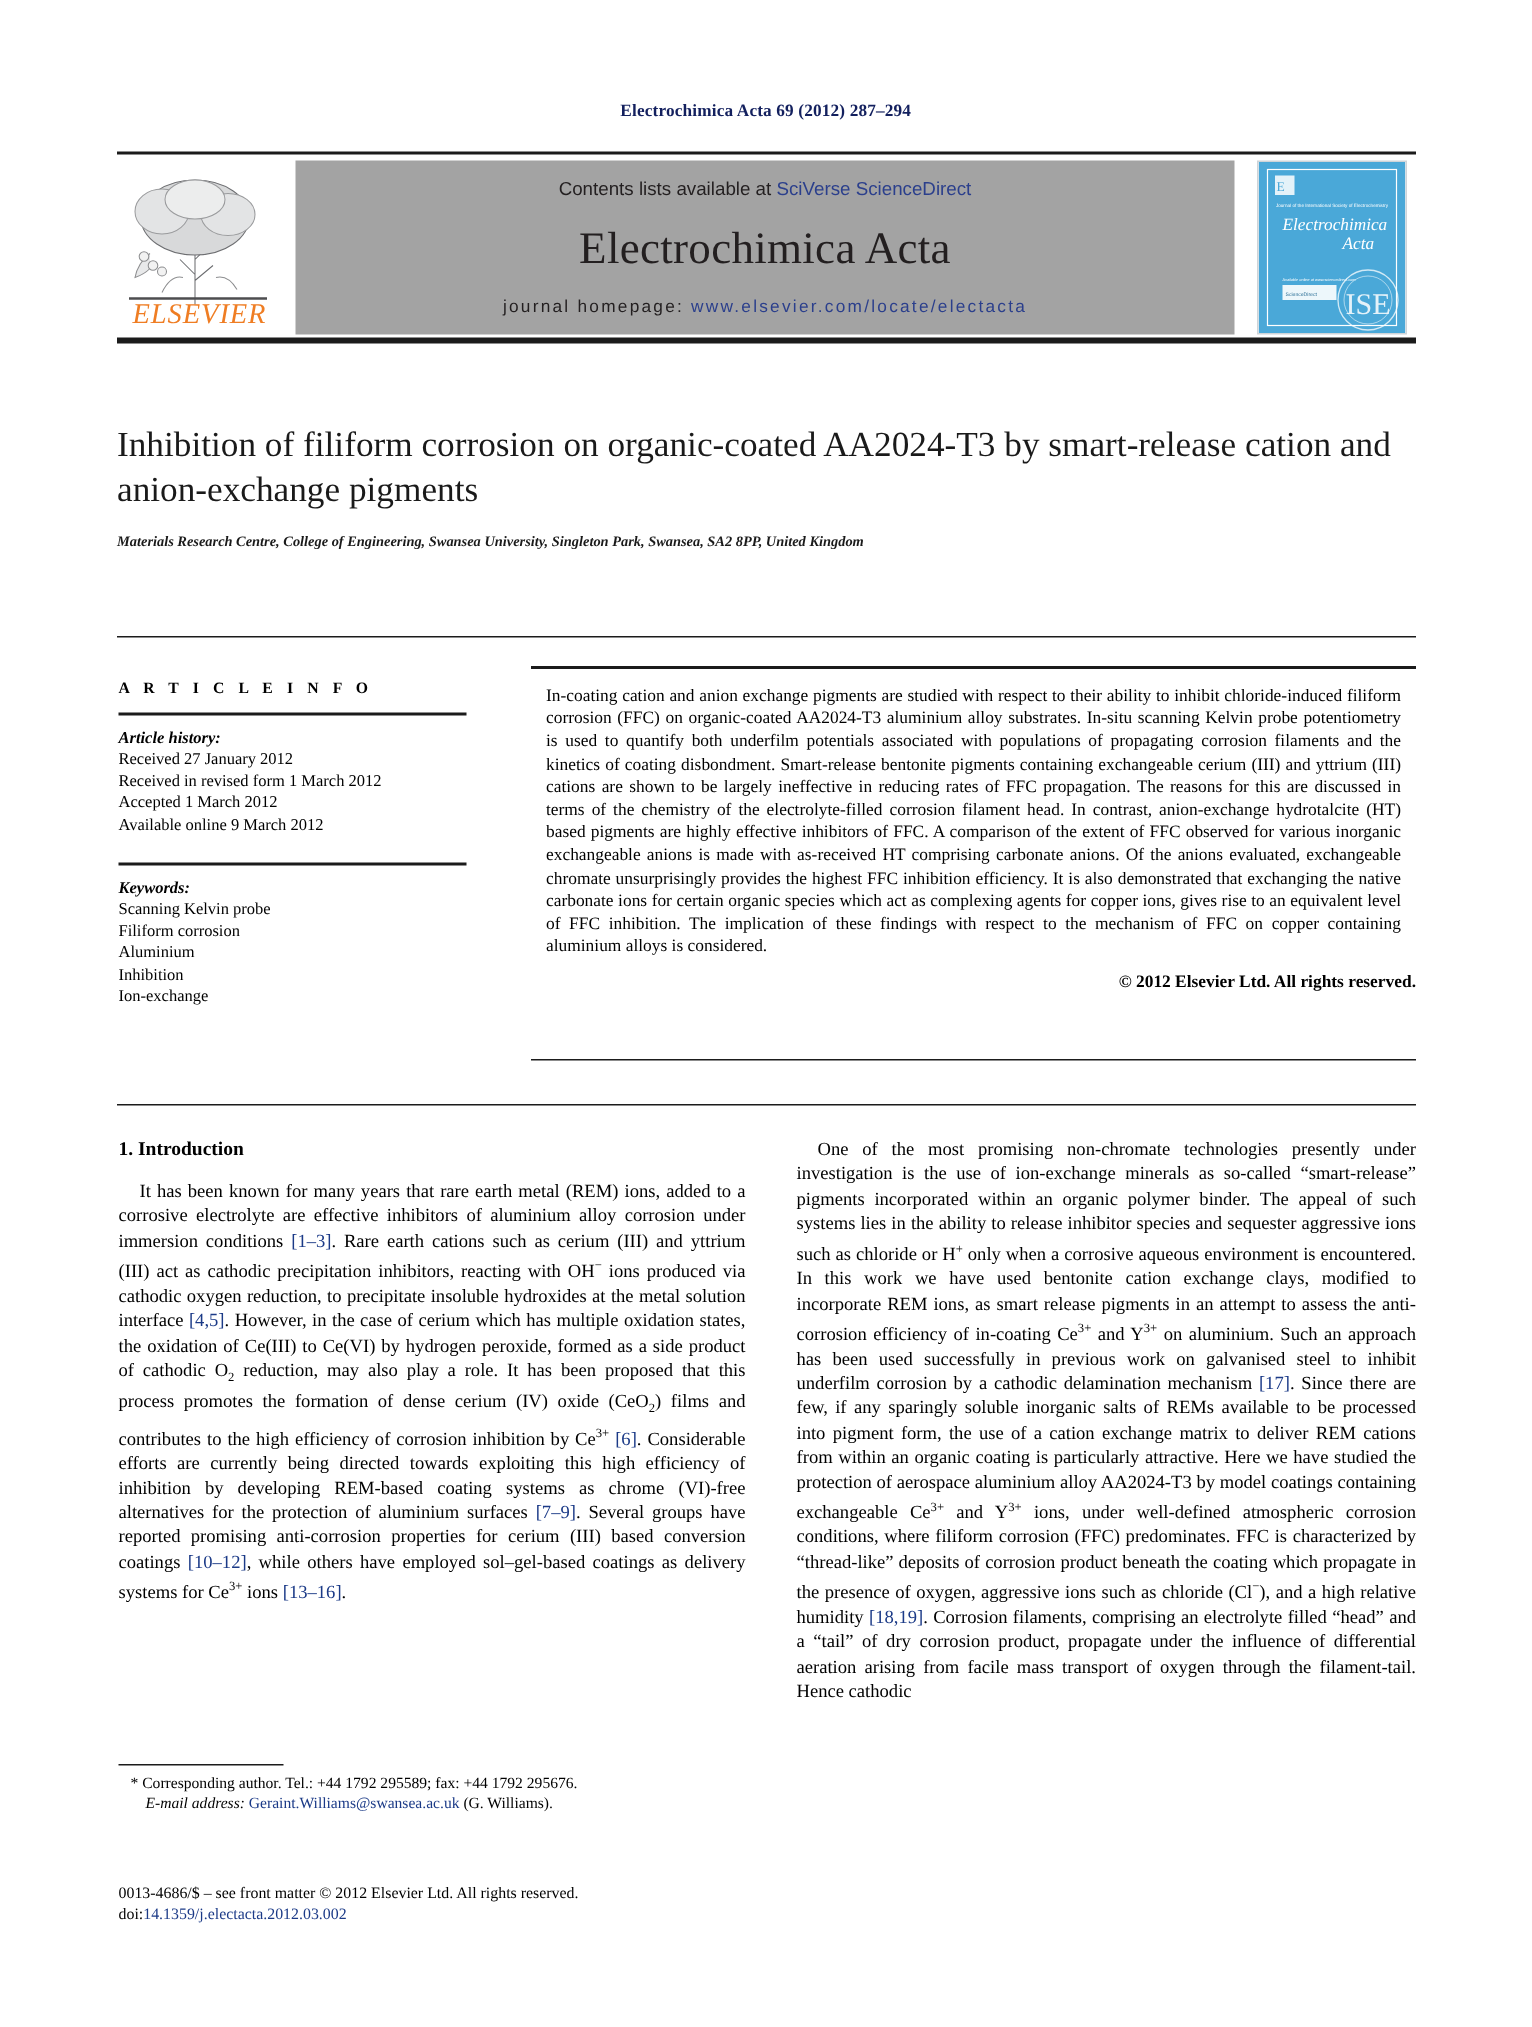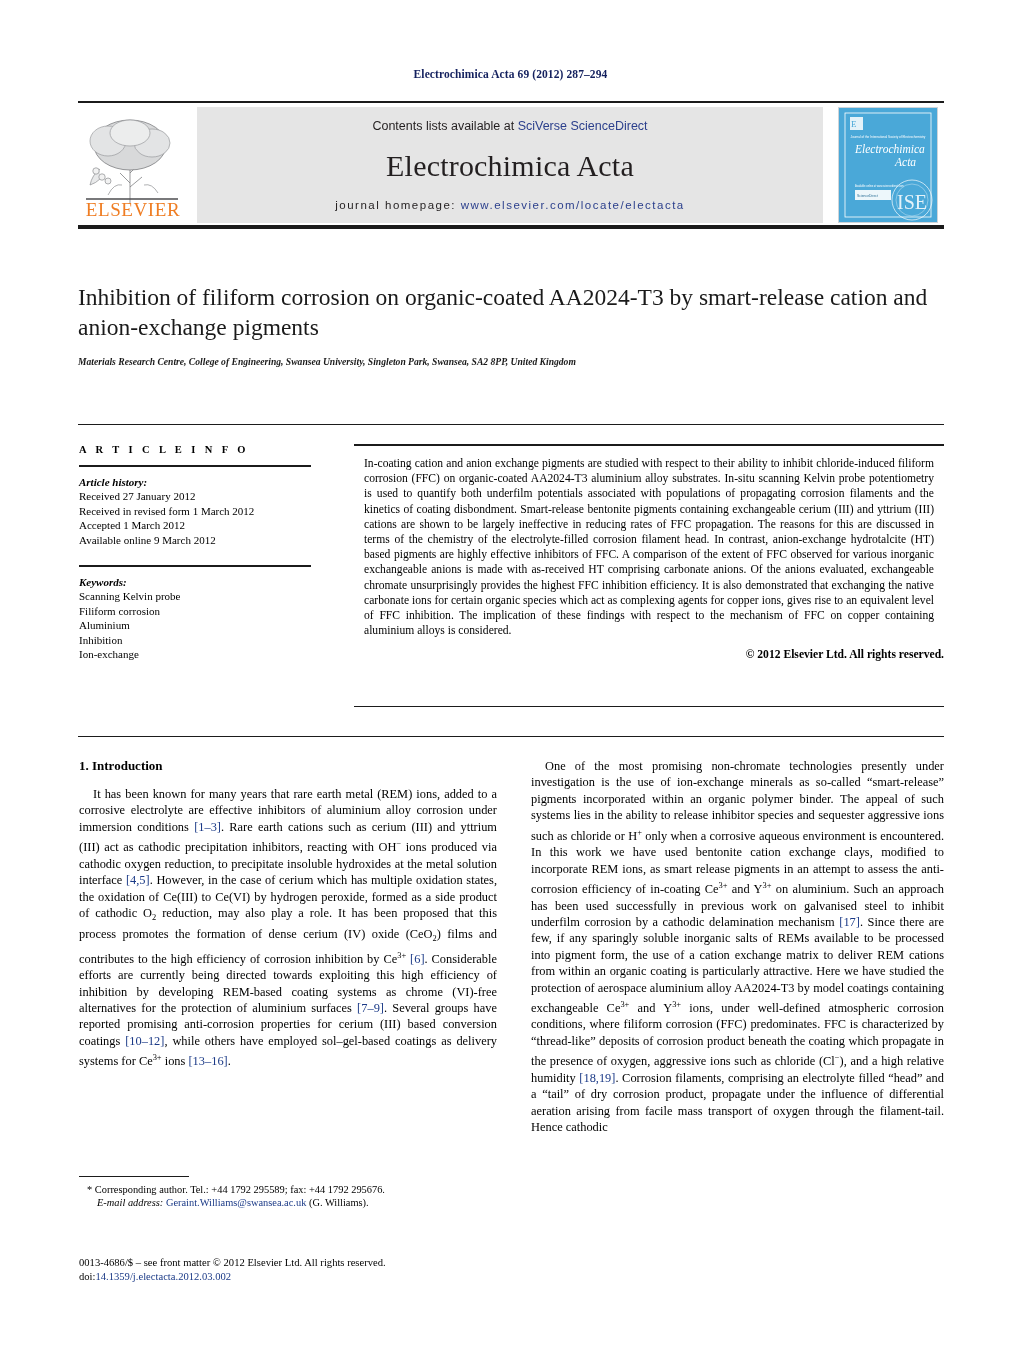--- a/index.html
+++ b/index.html
@@ -37,25 +37,26 @@
   }
   .elsevier-logo{
     position:absolute;left:0;top:6px;width:108px;height:116px;
   }
   .elsevier-word{
     position:absolute;left:2px;bottom:2px;
     width:106px;text-align:center;
     font-family:"Liberation Serif",serif;
     font-size:19px;letter-spacing:.6px;
     color:#ef7d23;
+    font-style:italic;
   }
   .grey-box{
     position:absolute;left:119px;top:6px;
     width:626px;height:116px;
-    background:#e5e5e5;
+    background:#a3a3a3;
   }
   .contents-line{
     position:absolute;left:0;top:12px;width:626px;
     text-align:center;font-family:"Liberation Sans",sans-serif;
     font-size:12.5px;color:#231f20;
   }
   .contents-line .sd{color:#2b3f8c;}
   .journal-name{
     position:absolute;left:0;top:42px;width:626px;
     text-align:center;
@@ -100,21 +101,21 @@
   
   .rule-main{
     position:absolute;left:78px;top:424px;width:866px;height:1px;background:#1b1b1b;
   }
   .infocol{position:absolute;left:79px;top:444px;width:232px;}
   .abscol{position:absolute;left:354px;top:444px;width:590px;}
   .sec-head{
     font-family:"Liberation Serif",serif;
     font-weight:bold;font-size:10.5px;
     letter-spacing:3.4px;color:#000;
-    margin:0 0 10px 0;
+    margin:10px 0 10px 0;
   }
   .thinrule{height:1px;background:#1b1b1b;margin:0 0 9px 0;}
   .thinrule.thick{height:2px;}
   .info-sub{
     font-family:"Liberation Serif",serif;
     font-style:italic;font-weight:bold;font-size:11px;margin:0 0 1px 0;
   }
   .info-line{
     font-family:"Liberation Serif",serif;
     font-size:11px;line-height:14.5px;margin:0;

